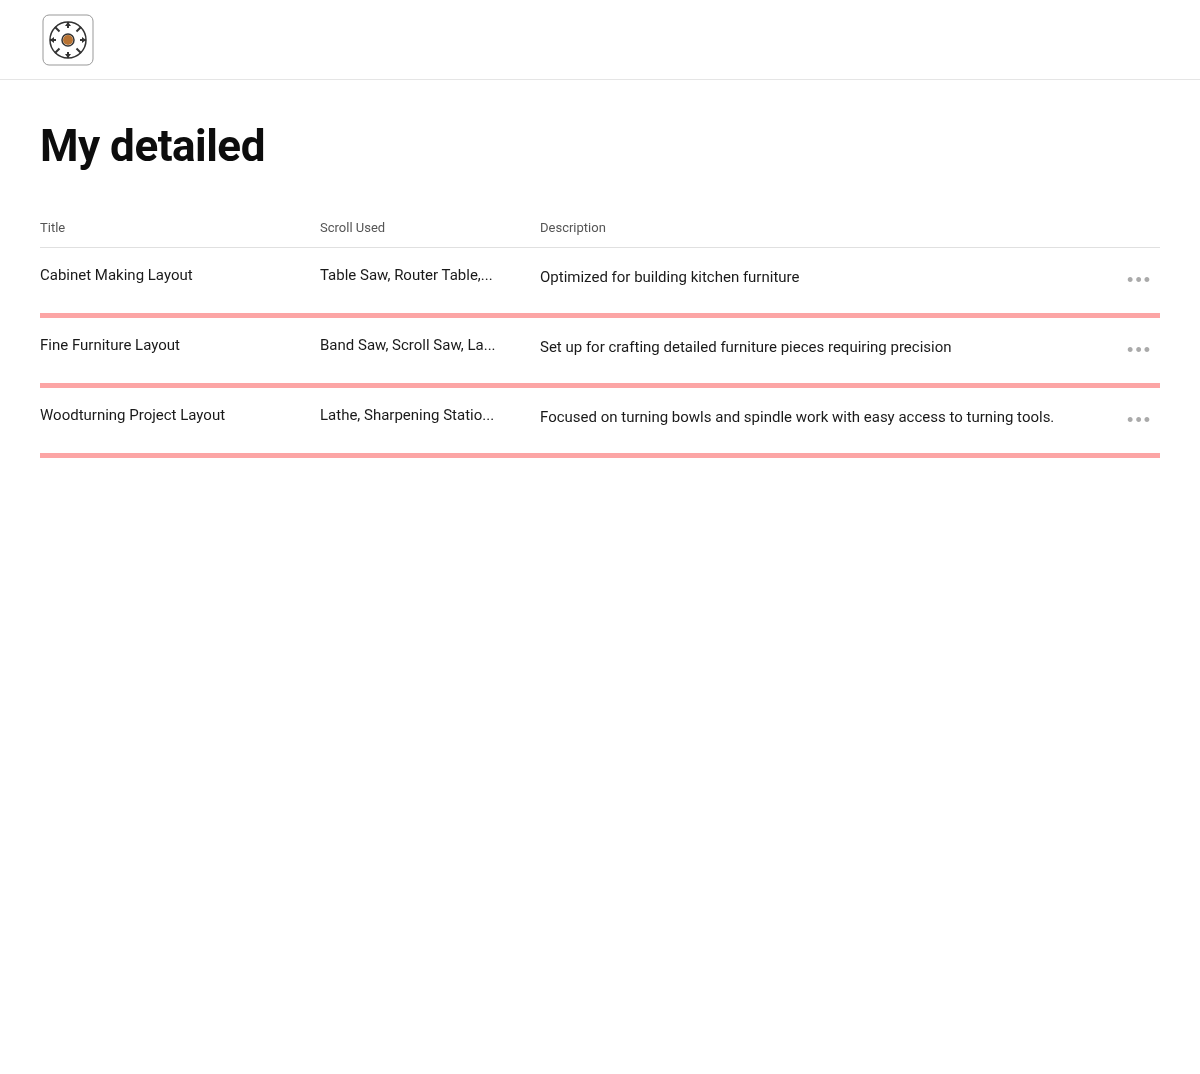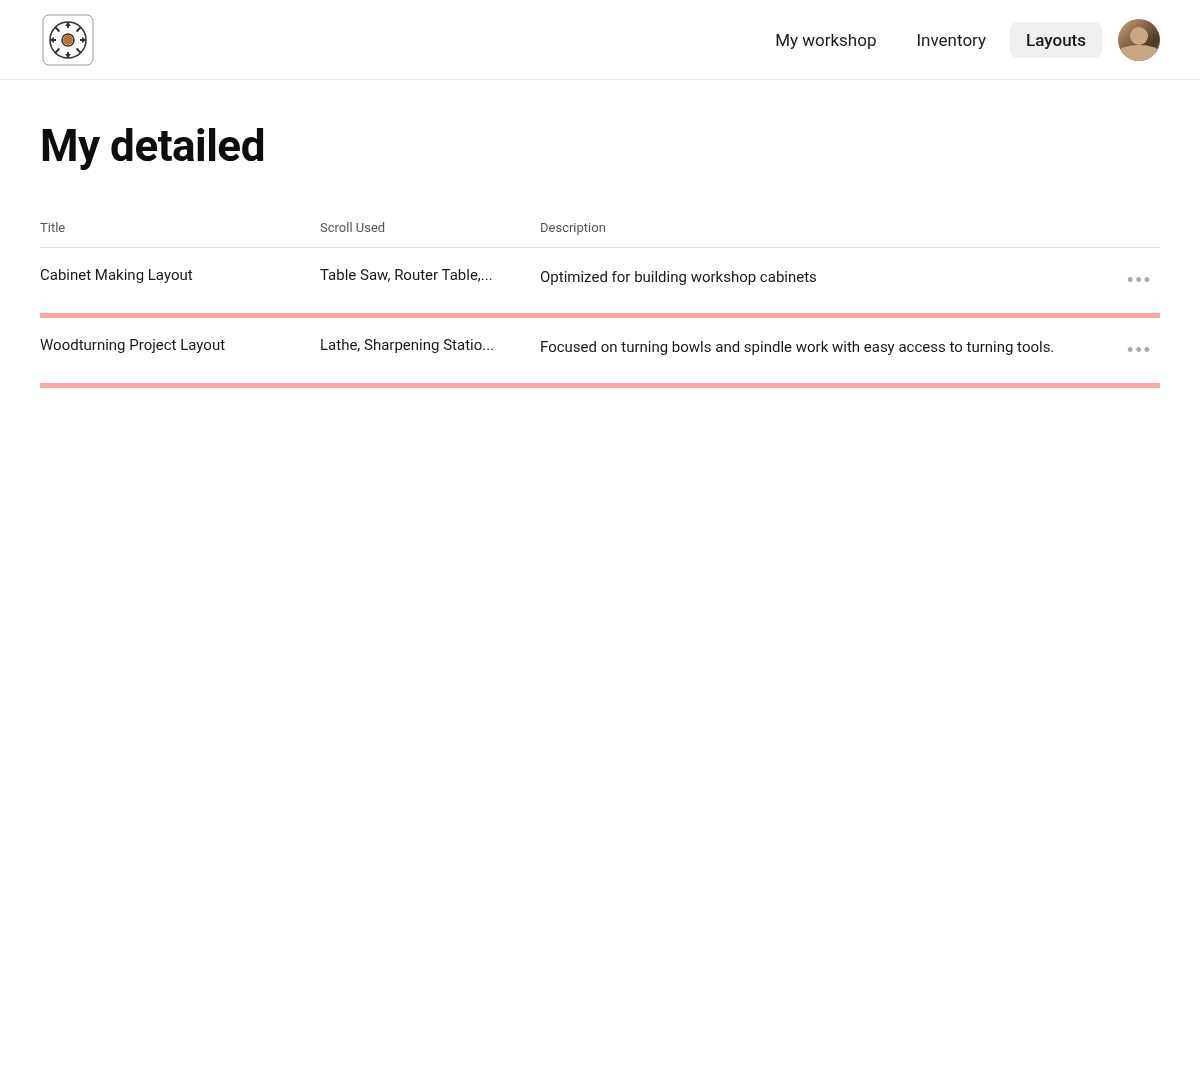--- a/index.html
+++ b/index.html
@@ -212,47 +212,47 @@
         <polygon points="26,8 23,12 29,12" fill="#333"></polygon>
         <polygon points="26,44 23,40 29,40" fill="#333"></polygon>
         <polygon points="8,26 12,23 12,29" fill="#333"></polygon>
         <polygon points="44,26 40,23 40,29" fill="#333"></polygon>
 
         <circle cx="26" cy="26" r="5" fill="#b87333"></circle>
       </svg>
     </div>
   </div>
 
-  <div class="navbar-right">
-    <button class="nav-link">My workshop</button>
-    <button class="nav-link">Inventory</button>
-    <button class="nav-link active">Layouts</button>
-    <div class="avatar-wrapper">
-      <div class="avatar-img"></div>
-    </div>
-  </div>
 </nav>
 
 <main class="main-content">
   <h1 class="page-title">My detailed</h1>
 
   <table class="layouts-table">
     <thead>
       <tr class="table-header-row">
         <th class="th-title">Title</th>
         <th class="th-tools">Scroll Used</th>
         <th class="th-description"> Description</th>
         <th></th>
       </tr>
     </thead>
     <tbody>
       <tr class="table-row">
         <td>Cabinet Making Layout</td>
         <td>Table Saw, Router Table,...</td>
-        <td class="description-cell">Optimized for building workshop cabinets</td>
+        <td class="description-cell">Optimized for building kitchen furniture</td>
+        <td>
+          <button class="more-btn">•••</button>
+        </td>
+      </tr>
+      <tr class="table-row">
+        <td>Fine Furniture Layout</td>
+        <td>Band Saw, Scroll Saw, La...</td>
+        <td class="description-cell">Set up for crafting detailed furniture pieces requiring precision</td>
         <td>
           <button class="more-btn">•••</button>
         </td>
       </tr>
       <tr class="table-row">
         <td>Woodturning Project Layout</td>
         <td>Lathe, Sharpening Statio...</td>
         <td class="description-cell">Focused on turning bowls and spindle work with easy access to turning tools.</td>
         <td>
           <button class="more-btn">•••</button>

